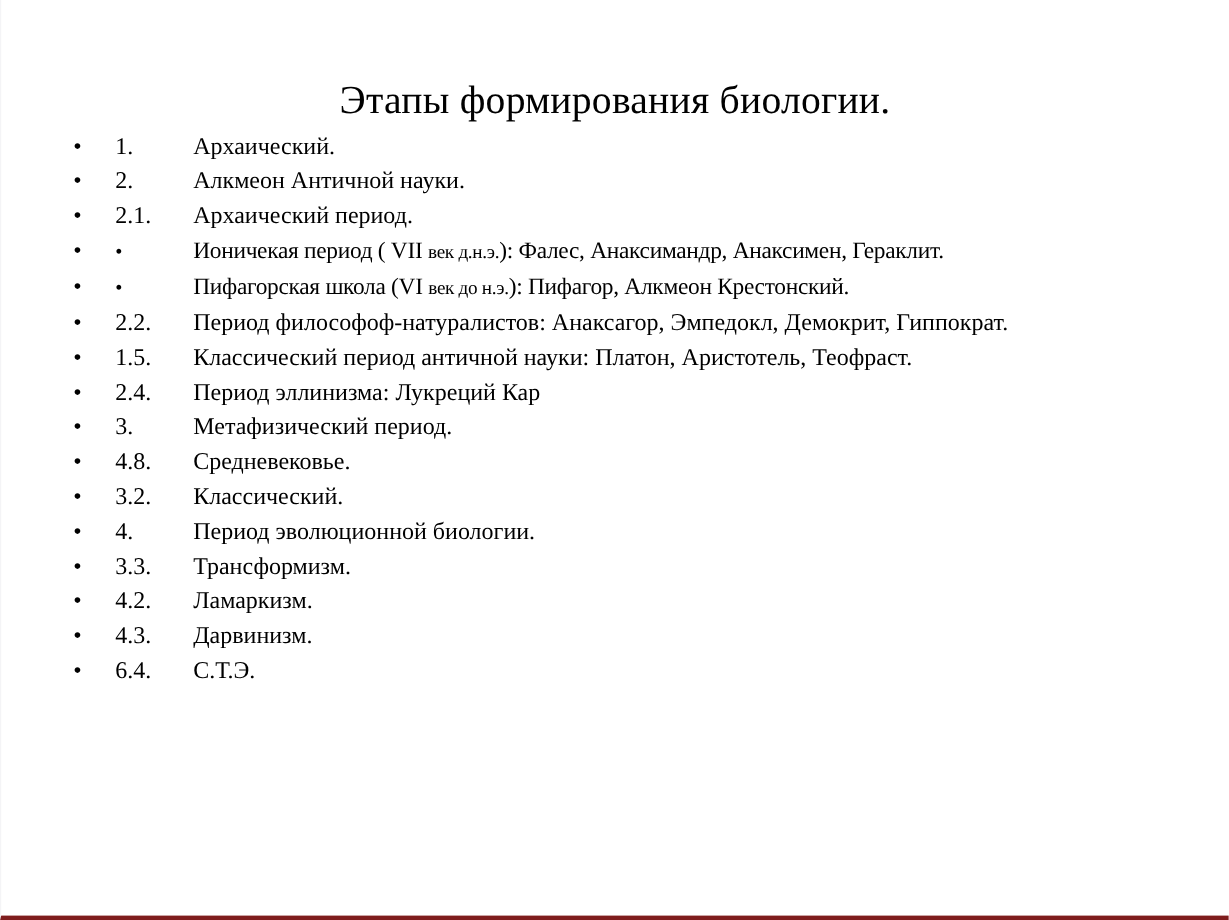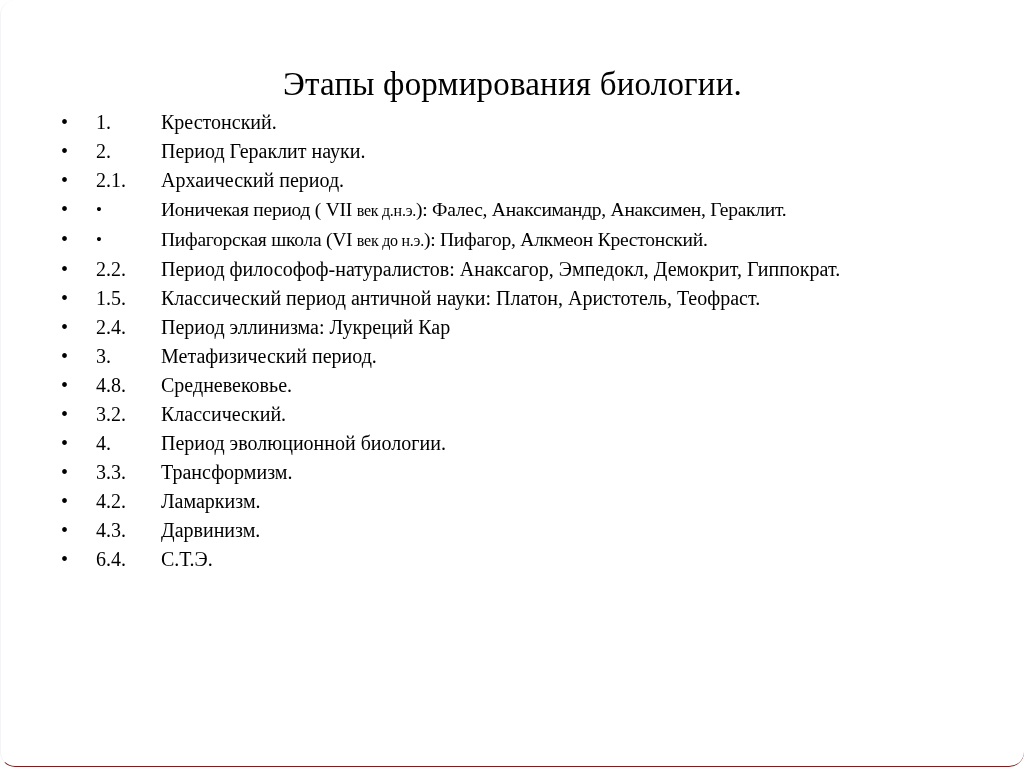--- a/index.html
+++ b/index.html
@@ -15,23 +15,22 @@
     overflow: hidden;
     position: relative;
     -webkit-font-smoothing: antialiased;
   }
 
   
   .slide {
     position: absolute;
     inset: 0;
     border-left: 1px solid #f4f4f6;
-    border-bottom: 1px solid #7f1d1d;
+    border-bottom: 4px solid #7f1d1d;
     box-sizing: border-box;
-    border-radius: 15px;
   }
 
   .slide-title {
     position: absolute;
     left: 0;
     right: 0;
     top: 42px;
     text-align: center;
     font-size: 33px;
     line-height: 40px;
@@ -97,22 +96,22 @@
   }
 </style>
 </head>
 <body>
 
 <div class="slide">
 
   <h1 class="slide-title">Этапы формирования биологии.</h1>
 
   <div class="body-list">
-      <div class="list-item"><span class="bullet">•</span><span class="label">1.</span><span class="text">Крестонский.</span></div>
-      <div class="list-item"><span class="bullet">•</span><span class="label">2.</span><span class="text">Период Гераклит науки.</span></div>
+      <div class="list-item"><span class="bullet">•</span><span class="label">1.</span><span class="text">Архаический.</span></div>
+      <div class="list-item"><span class="bullet">•</span><span class="label">2.</span><span class="text">Алкмеон Античной науки.</span></div>
       <div class="list-item"><span class="bullet">•</span><span class="label">2.1.</span><span class="text">Архаический период.</span></div>
       <div class="list-item sub"><span class="bullet">•</span><span class="label">•</span><span class="text"><span>Ионичекая период ( VII </span><span class="small">век д.н.э.</span><span>): Фалес, Анаксимандр, Анаксимен, Гераклит.</span></span></div>
       <div class="list-item sub"><span class="bullet">•</span><span class="label">•</span><span class="text"><span>Пифагорская школа (VI </span><span class="small">век до н.э.</span><span>): Пифагор, Алкмеон Крестонский.</span></span></div>
       <div class="list-item"><span class="bullet">•</span><span class="label">2.2.</span><span class="text">Период философоф-натуралистов: Анаксагор, Эмпедокл, Демокрит, Гиппократ.</span></div>
       <div class="list-item"><span class="bullet">•</span><span class="label">1.5.</span><span class="text">Классический период античной науки: Платон, Аристотель, Теофраст.</span></div>
       <div class="list-item"><span class="bullet">•</span><span class="label">2.4.</span><span class="text">Период эллинизма: Лукреций Кар</span></div>
       <div class="list-item"><span class="bullet">•</span><span class="label">3.</span><span class="text">Метафизический период.</span></div>
       <div class="list-item"><span class="bullet">•</span><span class="label">4.8.</span><span class="text">Средневековье.</span></div>
       <div class="list-item"><span class="bullet">•</span><span class="label">3.2.</span><span class="text">Классический.</span></div>
       <div class="list-item"><span class="bullet">•</span><span class="label">4.</span><span class="text">Период эволюционной биологии.</span></div>

